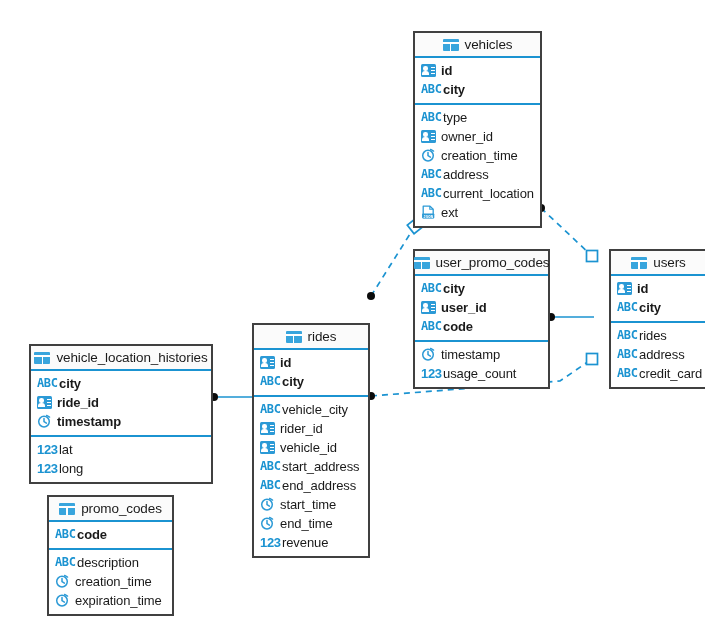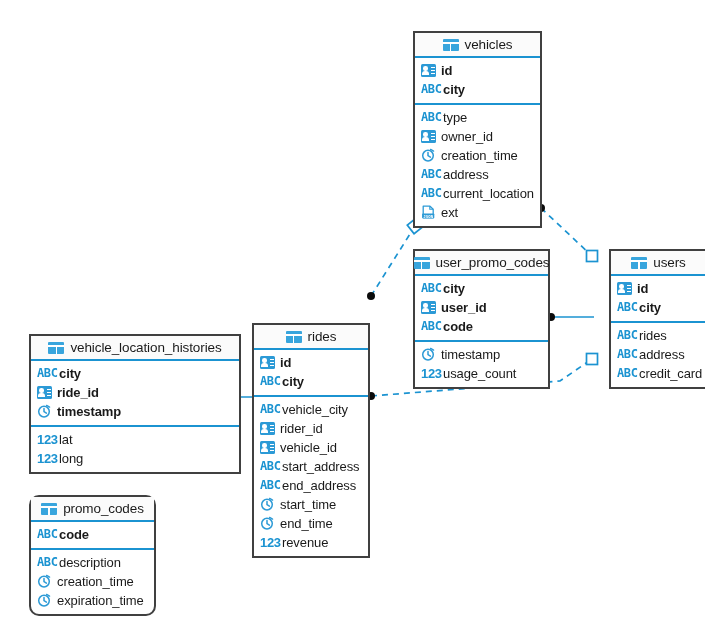--- a/index.html
+++ b/index.html
@@ -374,21 +374,21 @@
               </svg>
             </span>
             <span class="field-name">end_time</span>
           </div>
           <div class="field-row">
             <span class="ico ico-123">123</span>
             <span class="field-name">revenue</span>
           </div>
         </div>
       </div>
-      <div class="table-node" style="left: 29px; top: 334px; width: 212px;">
+      <div class="table-node" style="left: 29px; top: 344px; width: 184px;">
         <div class="tbl-header">
           <span class="ico ico-table"></span>
           <span class="tbl-title">vehicle_location_histories</span>
         </div>
         <div class="field-group pk">
           <div class="field-row key">
             <span class="ico ico-abc">ABC</span>
             <span class="field-name">city</span>
           </div>
           <div class="field-row key">
@@ -412,21 +412,21 @@
           <div class="field-row">
             <span class="ico ico-123">123</span>
             <span class="field-name">lat</span>
           </div>
           <div class="field-row">
             <span class="ico ico-123">123</span>
             <span class="field-name">long</span>
           </div>
         </div>
       </div>
-      <div class="table-node" style="left: 29px; top: 495px; width: 127px; border-radius: 10px;">
+      <div class="table-node" style="left: 47px; top: 495px; width: 127px;">
         <div class="tbl-header">
           <span class="ico ico-table"></span>
           <span class="tbl-title">promo_codes</span>
         </div>
         <div class="field-group pk">
           <div class="field-row key">
             <span class="ico ico-abc">ABC</span>
             <span class="field-name">code</span>
           </div>
         </div>

